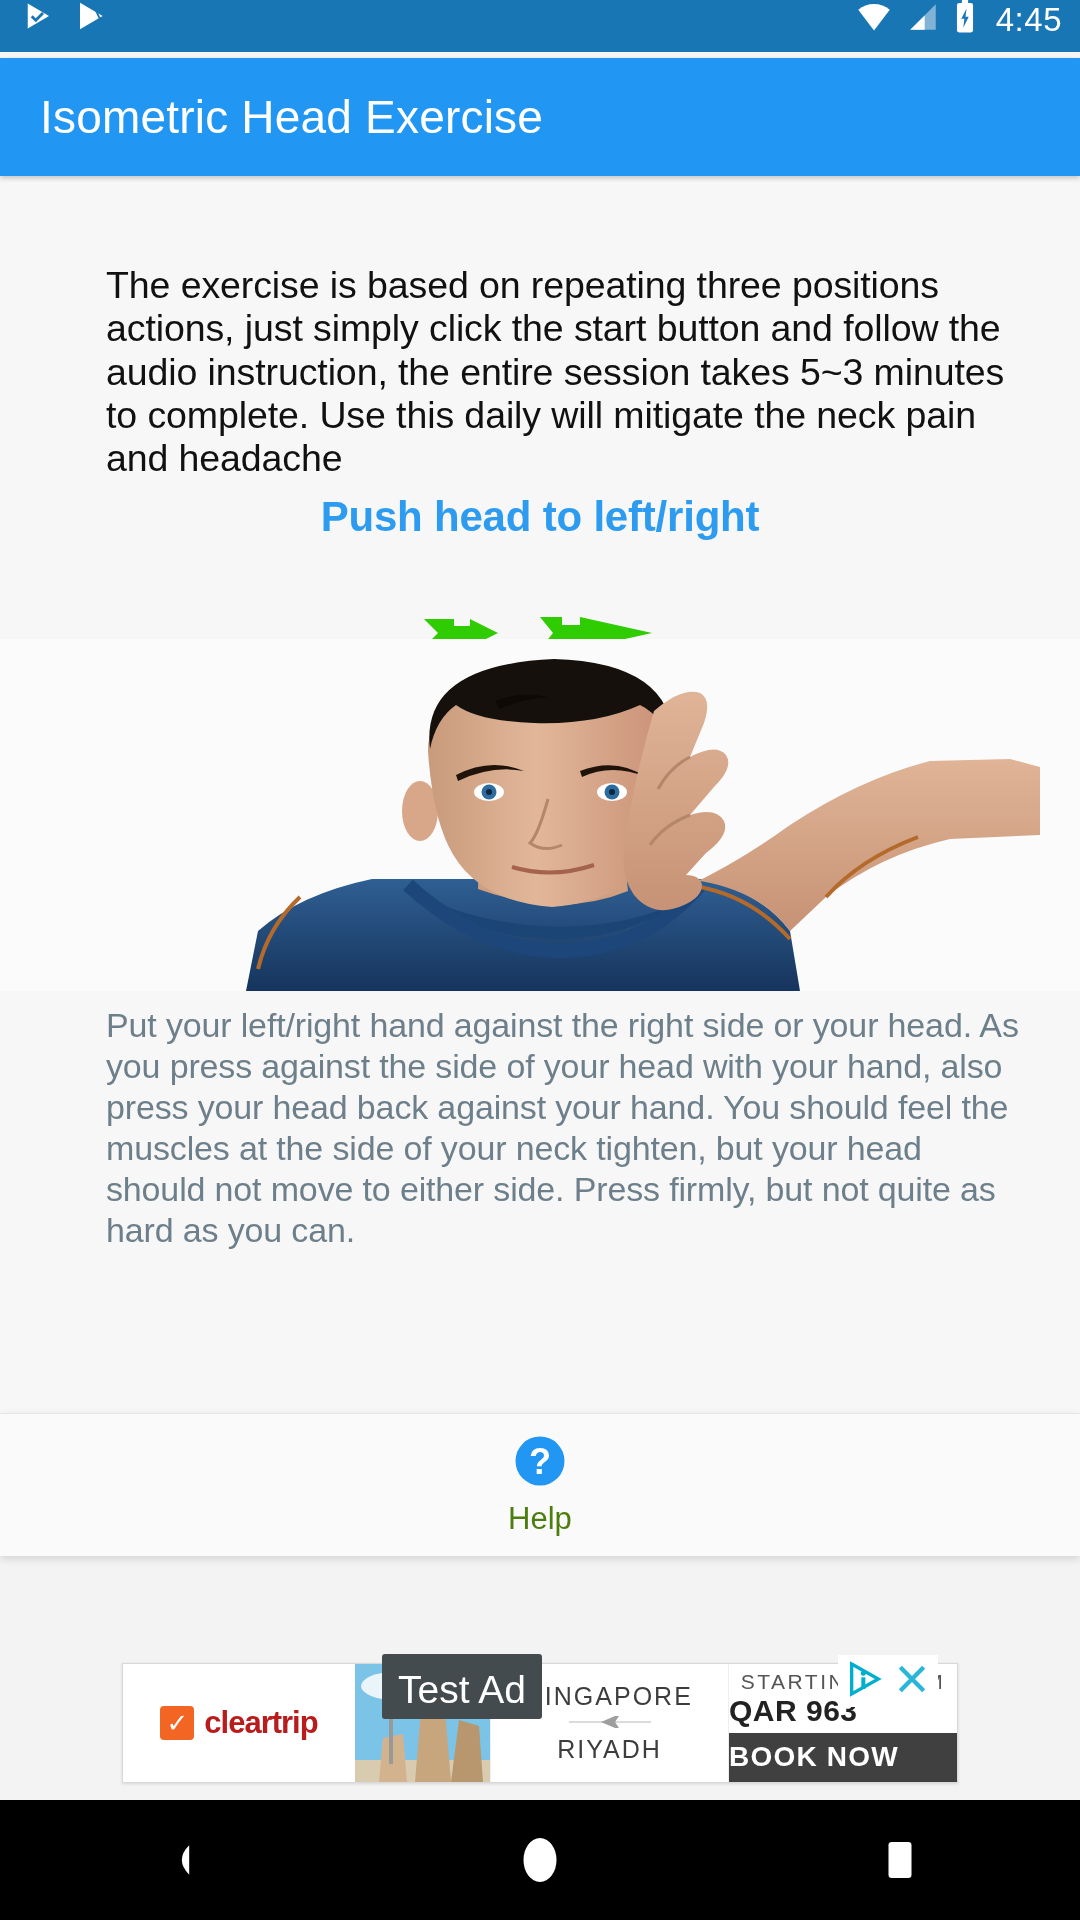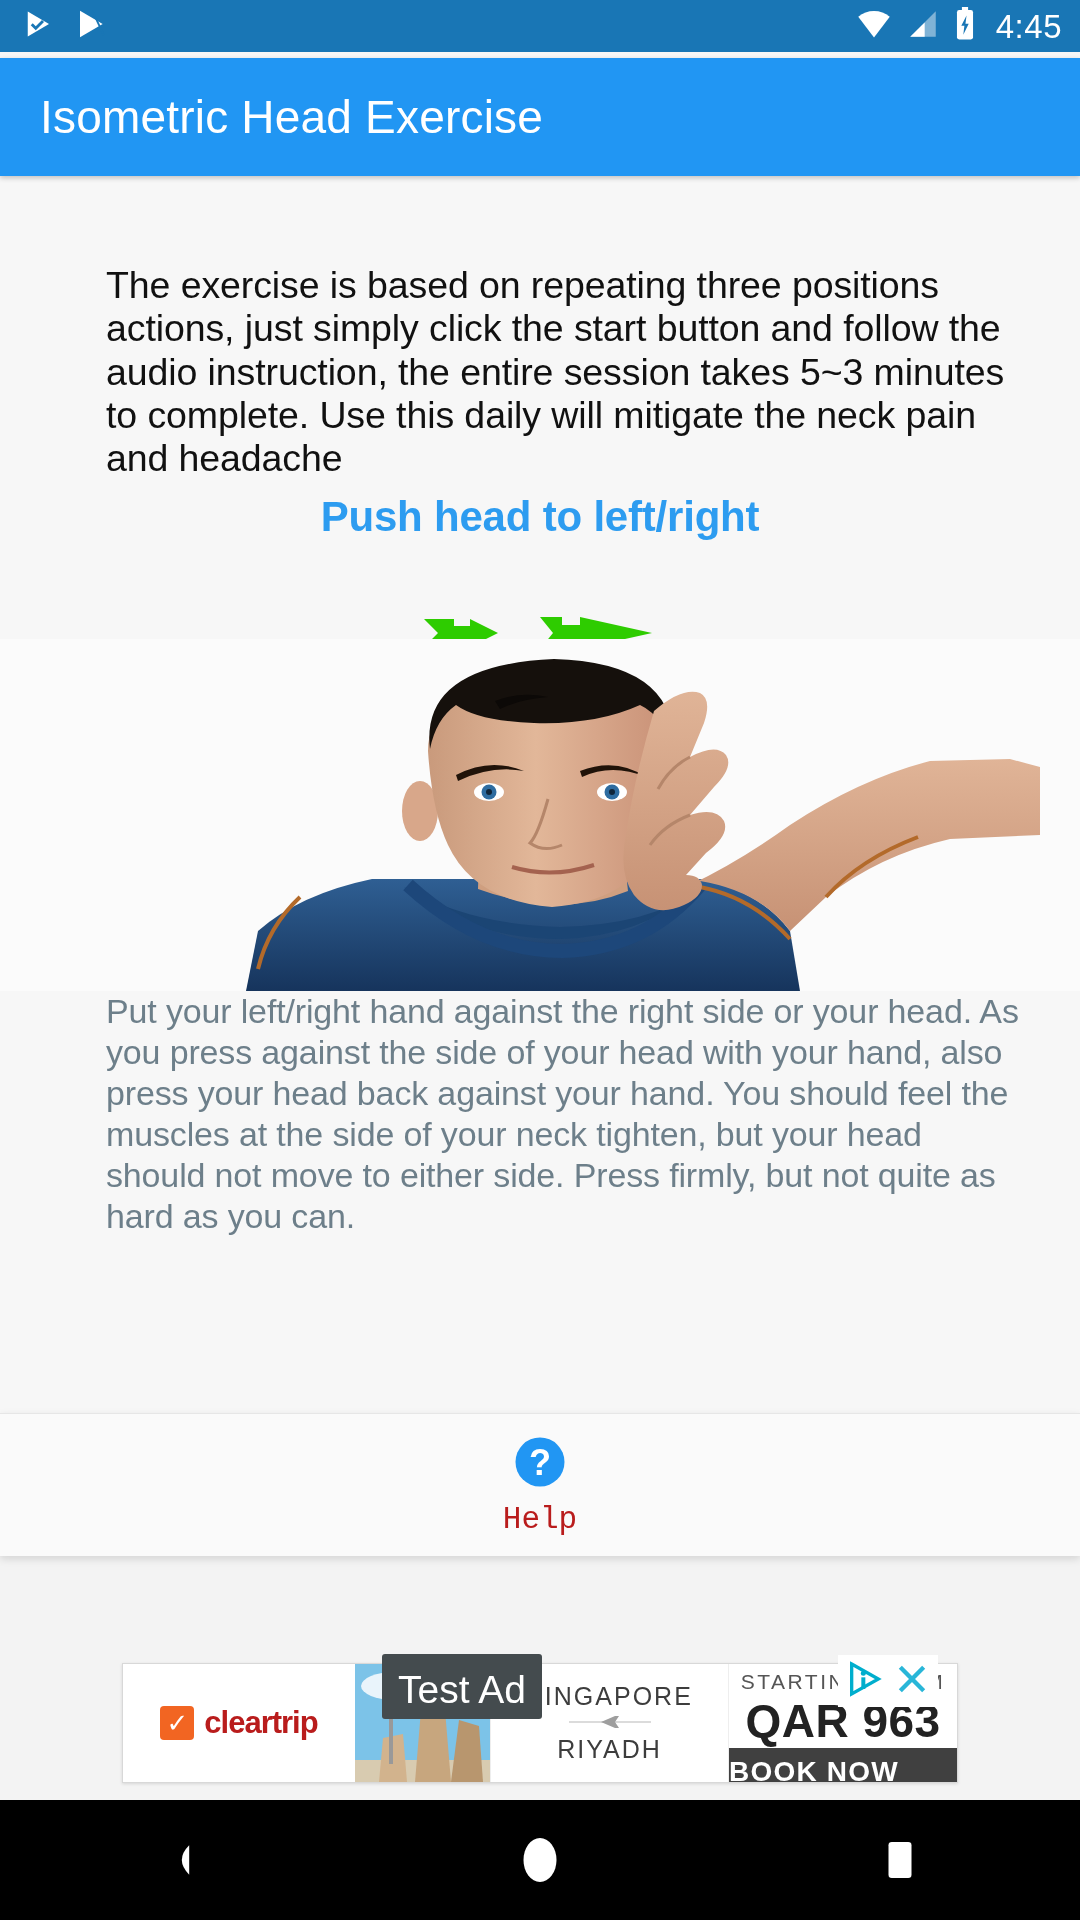--- a/index.html
+++ b/index.html
@@ -8,21 +8,21 @@
     font-family:"Liberation Sans", sans-serif;
     background:#000;
     overflow:hidden;
     -webkit-font-smoothing:antialiased;
   }
   #screen{ position:relative; width:1080px; height:1920px; background:#f7f7f7; overflow:hidden; }
 
   
   #status-bar{
     position:absolute; top:0; left:0; width:1080px; height:52px;
-    background:#1976b5; display:flex; align-items:center;
+    background:#1976b5; display:flex; align-items:flex-start;
     padding:0 18px 0 24px;
   }
   .sb-left{ display:flex; align-items:center; gap:22px; }
   .sb-right{ margin-left:auto; display:flex; align-items:center; gap:14px; }
   .sb-clock{ color:#fff; font-size:33px; font-weight:400; letter-spacing:.5px; line-height:1; padding-left:6px;}
 
   
   #app-bar{
     position:absolute; top:58px; left:0; width:1080px; height:118px;
     background:#2196f3; display:flex; align-items:center;
@@ -52,34 +52,34 @@
   
   #illustration{
     position:relative; width:1080px; height:400px; margin-top:50px;
   }
   #arrows{ position:absolute; top:16px; left:0; width:1080px; height:52px; }
   #figure-wrap{ position:absolute; top:48px; left:0; width:1080px; height:352px; overflow:hidden;}
 
   
   #detail{
     color:#6d7f8a; font-size:34px; line-height:1.21;
-    padding:0 60px 0 106px; letter-spacing:-.15px;
+    padding:14px 60px 0 106px; letter-spacing:-.15px;
   }
 
   
   #bottom-nav{
     position:absolute; top:1413px; left:0; width:1080px; height:143px;
     background:#fafafa; border-top:1px solid #e6e6e6;
     display:flex; z-index:3;
     box-shadow:0 3px 8px rgba(0,0,0,.13);
   }
   .nav-item{ flex:1; display:flex; flex-direction:column; align-items:center; justify-content:center; gap:8px;}
   .nav-label{ font-size:31px; }
   .nav-home .nav-label{ color:#5d5d5d; }
-  .nav-help .nav-label{ color:#b91c1c;font-family:Liberation Mono, monospace; }
+  .nav-help .nav-label{ color:#4d7c0f; }
 
   
   #ad-gap{ position:absolute; top:1556px; left:0; width:1080px; height:244px; background:#f3f3f3;}
   #ad-banner{
     position:absolute; top:1663px; left:122px; width:836px; height:120px;
     background:#ffffff; border:1px solid #d8d8d8; display:flex; overflow:hidden;
     box-shadow:0 1px 3px rgba(0,0,0,.12);
   }
   .ad-brand{ width:232px; display:flex; align-items:center; justify-content:center; gap:10px; background:#fff;}
   .ad-check{
@@ -89,21 +89,21 @@
   .ad-brandname{ color:#b91c1c; font-size:31px; font-weight:bold; letter-spacing:-1px;}
   .ad-photo{ width:135px; position:relative; overflow:hidden; }
   .ad-route{
     flex:1; background:#fff; display:flex; flex-direction:column;
     align-items:center; justify-content:center; gap:2px;
     border-left:1px solid #eee; border-right:1px solid #eee;
   }
   .ad-city{ font-size:25px; color:#3d3d3d; letter-spacing:2px; }
   .ad-price-col{ width:228px; background:#fff; display:flex; flex-direction:column; }
   .ad-start{ text-align:center; font-size:21px; color:#555; letter-spacing:2.5px; padding-top:6px;}
-  .ad-amount{ text-align:center; font-size:46px; font-weight:bold; color:#222; letter-spacing:.5px; }
+  .ad-amount{ font-size:30px; font-weight:bold; color:#222; letter-spacing:.5px; }
   .ad-cta{
     margin-top:auto; background:#404040; color:#fff; text-align:left;
     font-size:28px; font-weight:bold; padding:8px 0 9px; letter-spacing:1.2px;
   }
   #ad-testlabel{
     position:absolute; top:1654px; left:382px;
     background:#444b4e; color:#fff; font-size:39px;
     padding:16px 16px 10px; border-radius:3px; z-index:6; line-height:1;
   }
   #ad-controls{

